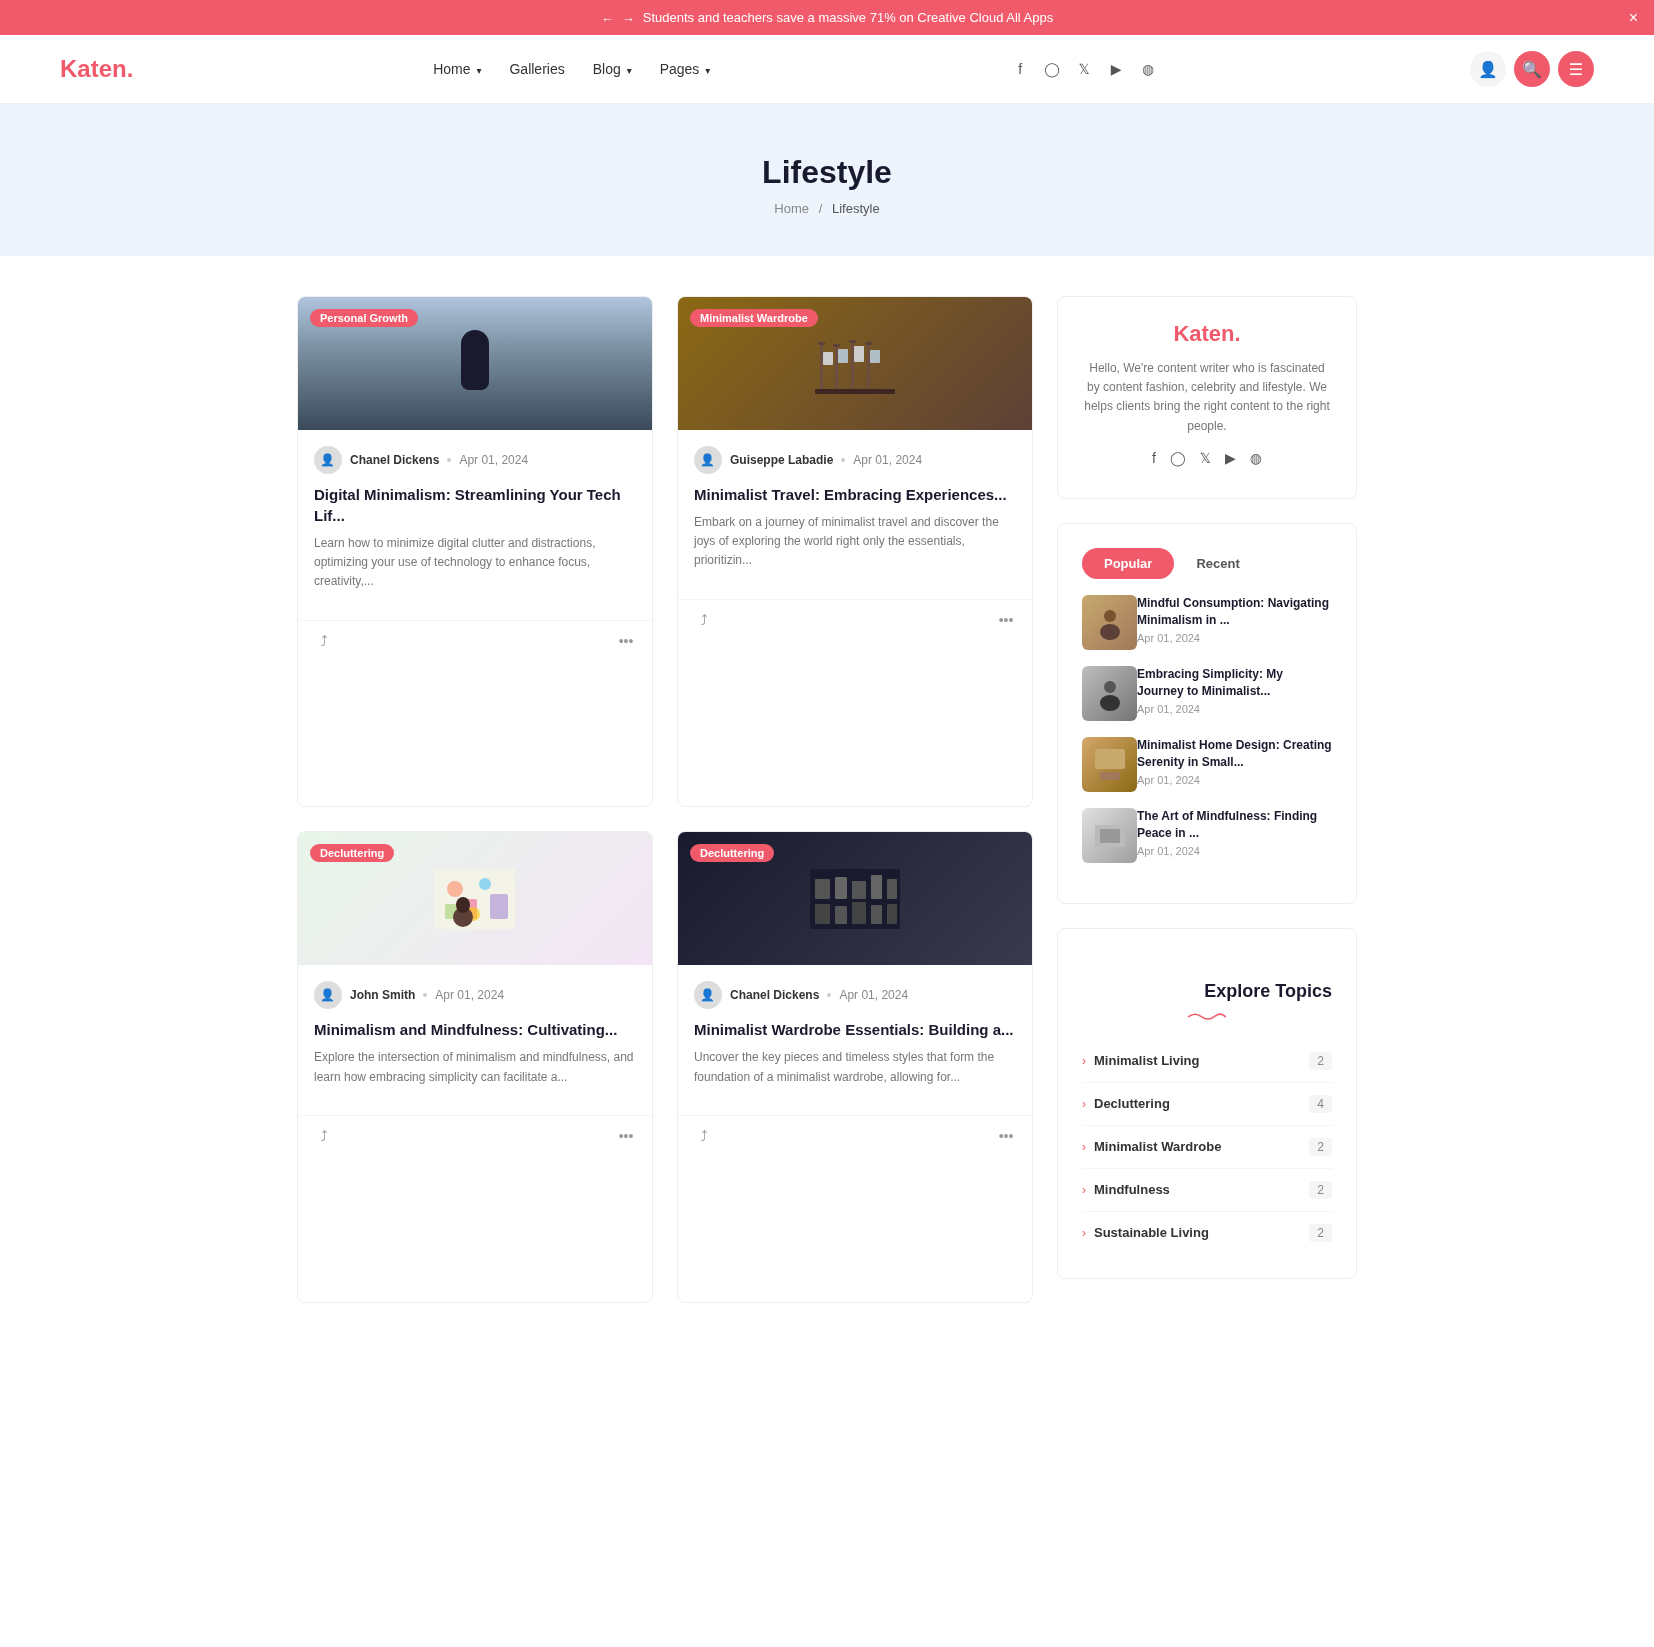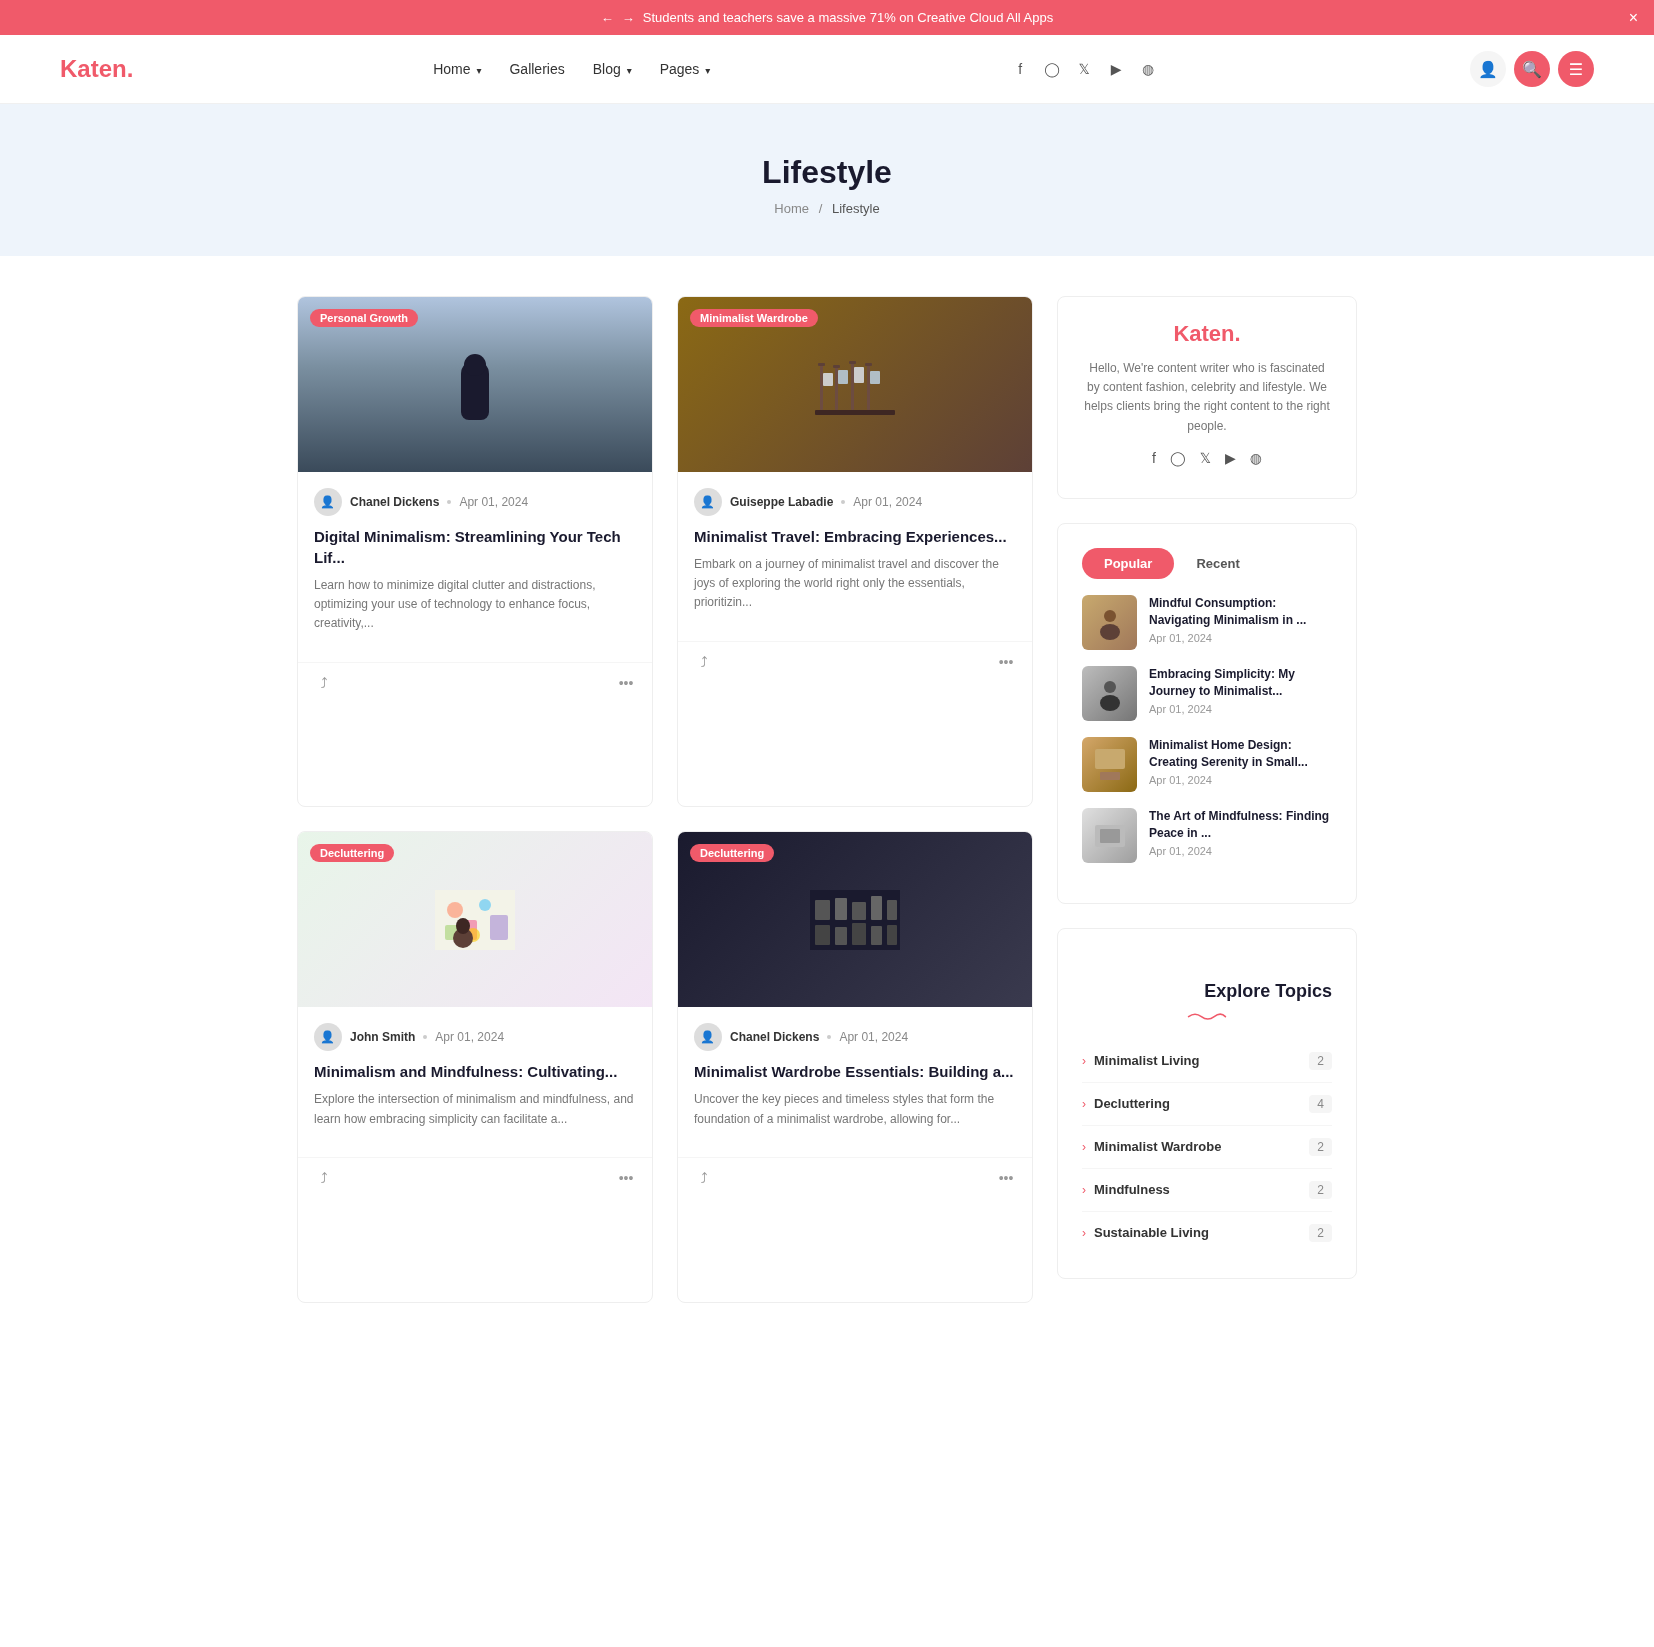--- a/index.html
+++ b/index.html
@@ -137,21 +137,21 @@
       gap: 24px;
     }
     .card {
       border: 1px solid #eee;
       border-radius: 8px;
       overflow: hidden;
       background: #fff;
     }
     .card-image-wrap {
       position: relative;
-      height: 175px;
+      height: 133px;
       overflow: hidden;
     }
     .card-image-placeholder {
       width: 100%;
       height: 100%;
       display: flex;
       align-items: center;
       justify-content: center;
       font-size: 32px;
     }
@@ -292,21 +292,20 @@
     }
     .tab-btn.inactive {
       background: #fff;
       color: #555;
     }
 
     
     .sidebar-posts-list {}
     .sidebar-post {
       display: flex;
-      gap: 12px;
       align-items: flex-start;
       margin-bottom: 16px;
     }
     .sidebar-post-img {
       width: 55px;
       height: 55px;
       border-radius: 6px;
       overflow: hidden;
       flex-shrink: 0;
     }

